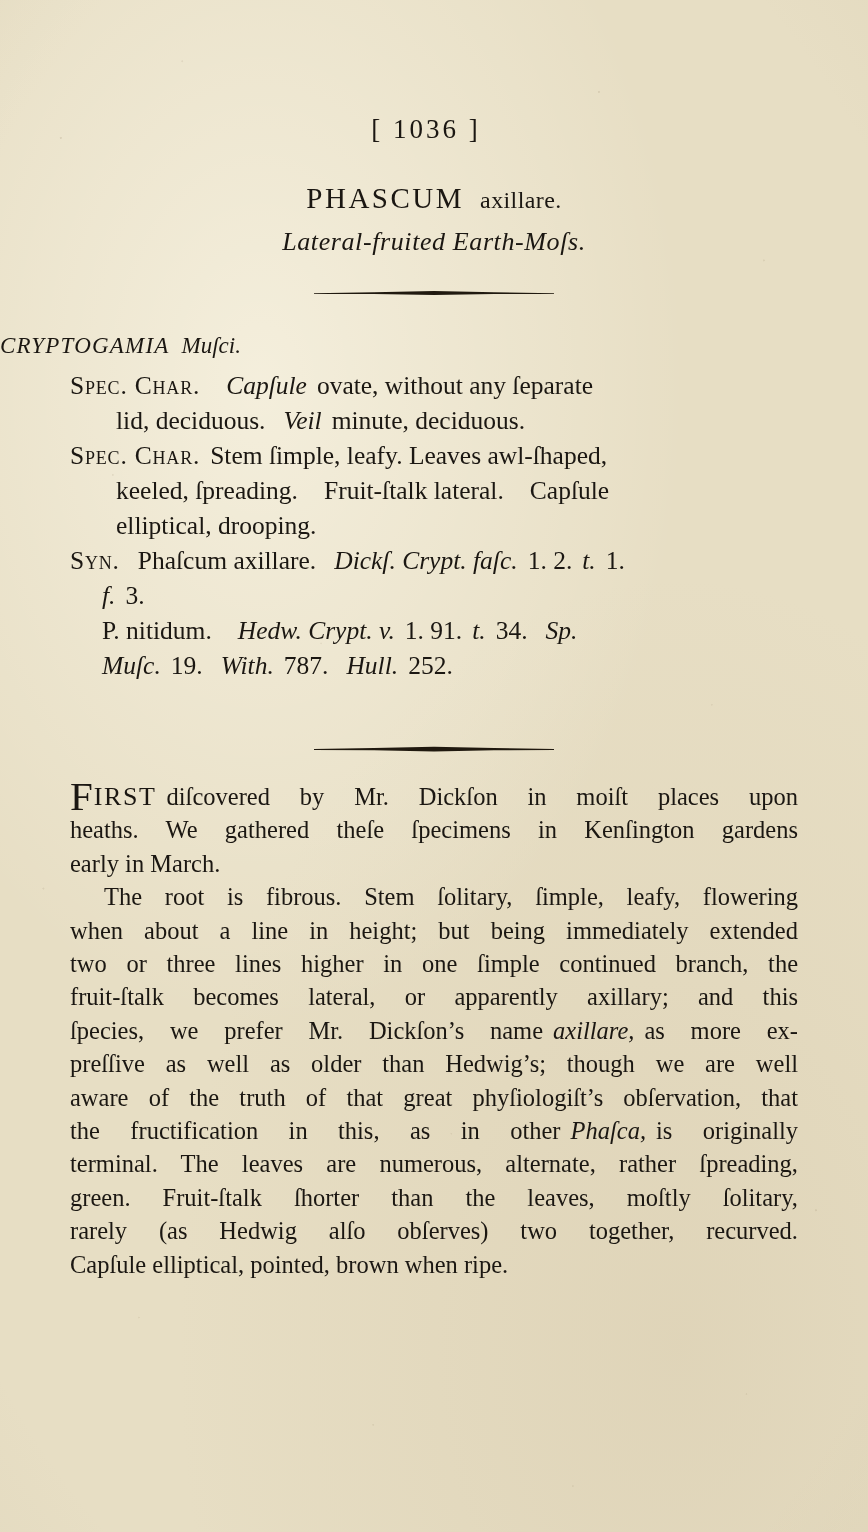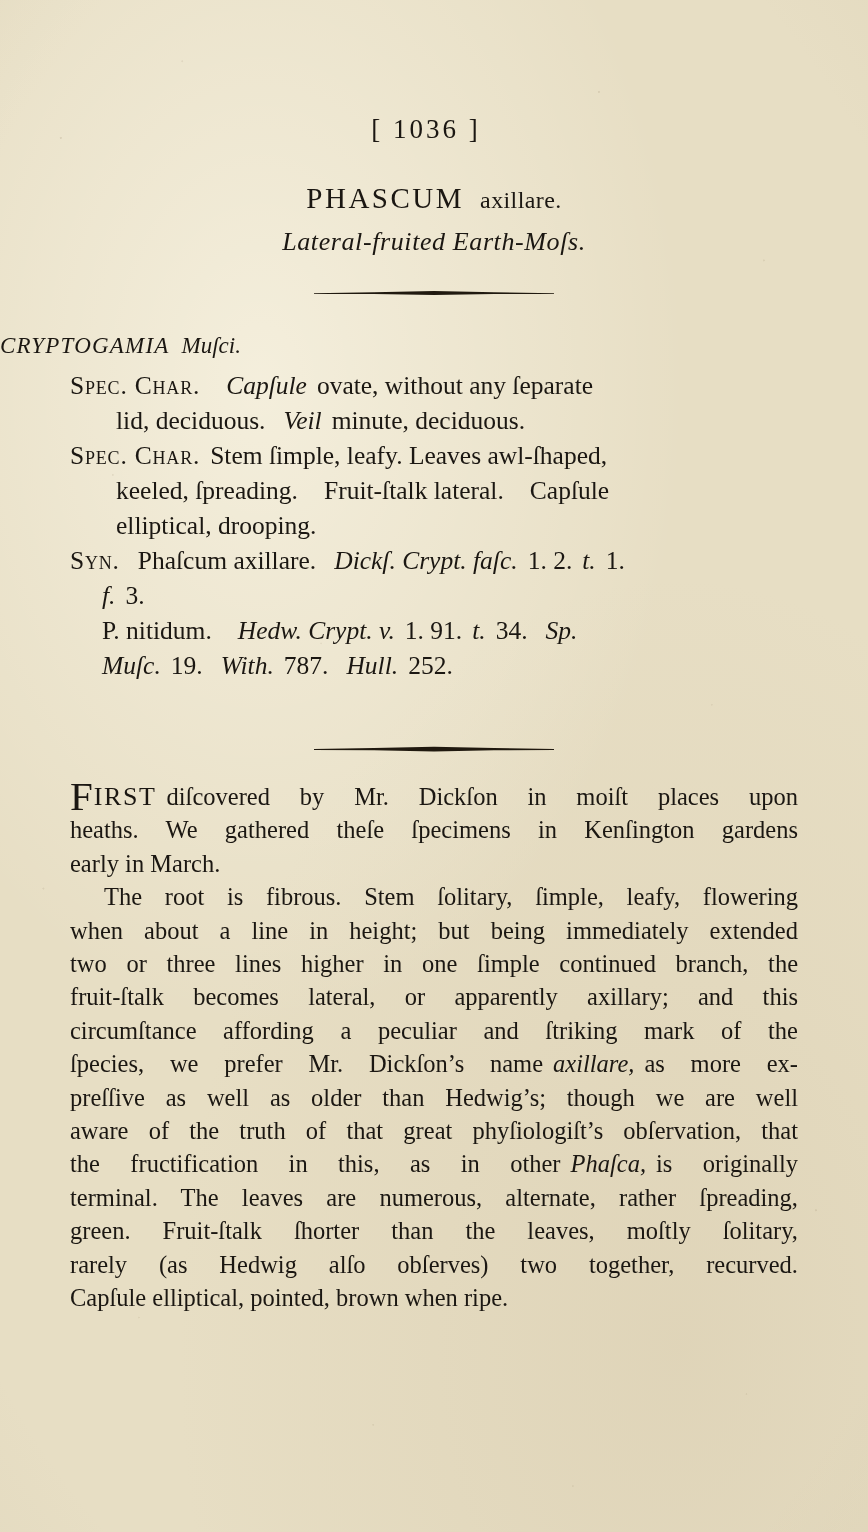--- a/index.html
+++ b/index.html
@@ -239,21 +239,20 @@
         <span class="ln"><span class="dropcap">F</span><span class="smallcaps-run">IRST</span><span class="gap-s"></span><span>diſcovered  by  Mr.  Dickſon  in  moiſt  places upon</span></span>
         <span class="ln">heaths.   We gathered theſe ſpecimens  in Kenſington gardens</span>
         <span class="ln last">early in March.</span>
       </p>
 
       <p>
         <span class="ln indent">The root is fibrous.    Stem ſolitary, ſimple, leafy,  flowering</span>
         <span class="ln">when about  a  line in height; but being immediately extended</span>
         <span class="ln">two or three lines higher in  one ſimple continued  branch, the</span>
         <span class="ln">fruit-ſtalk  becomes  lateral,  or  apparently  axillary;  and  this</span>
-        <span class="ln">circumſtance  affording  a  peculiar  and  ſtriking  mark  of  the</span>
         <span class="ln"><span>ſpecies,  we  prefer  Mr. Dickſon’s  name</span><span class="gap-s"></span><span class="it">axillare,</span><span class="gap-s"></span><span>as  more  ex-</span></span>
         <span class="ln">preſſive as  well as  older  than Hedwig’s;  though we are  well</span>
         <span class="ln">aware of the truth of  that great phyſiologiſt’s obſervation, that</span>
         <span class="ln"><span>the  fructification  in  this,  as  in  other</span><span class="gap-s"></span><span class="it">Phaſca,</span><span class="gap-s"></span><span>is  originally</span></span>
         <span class="ln">terminal.  The leaves are numerous, alternate, rather ſpreading,</span>
         <span class="ln">green.   Fruit-ſtalk   ſhorter  than   the   leaves,  moſtly  ſolitary,</span>
         <span class="ln">rarely  (as  Hedwig  alſo  obſerves)  two   together,  recurved.</span>
         <span class="ln last">Capſule elliptical, pointed, brown  when  ripe.</span>
       </p>
 

